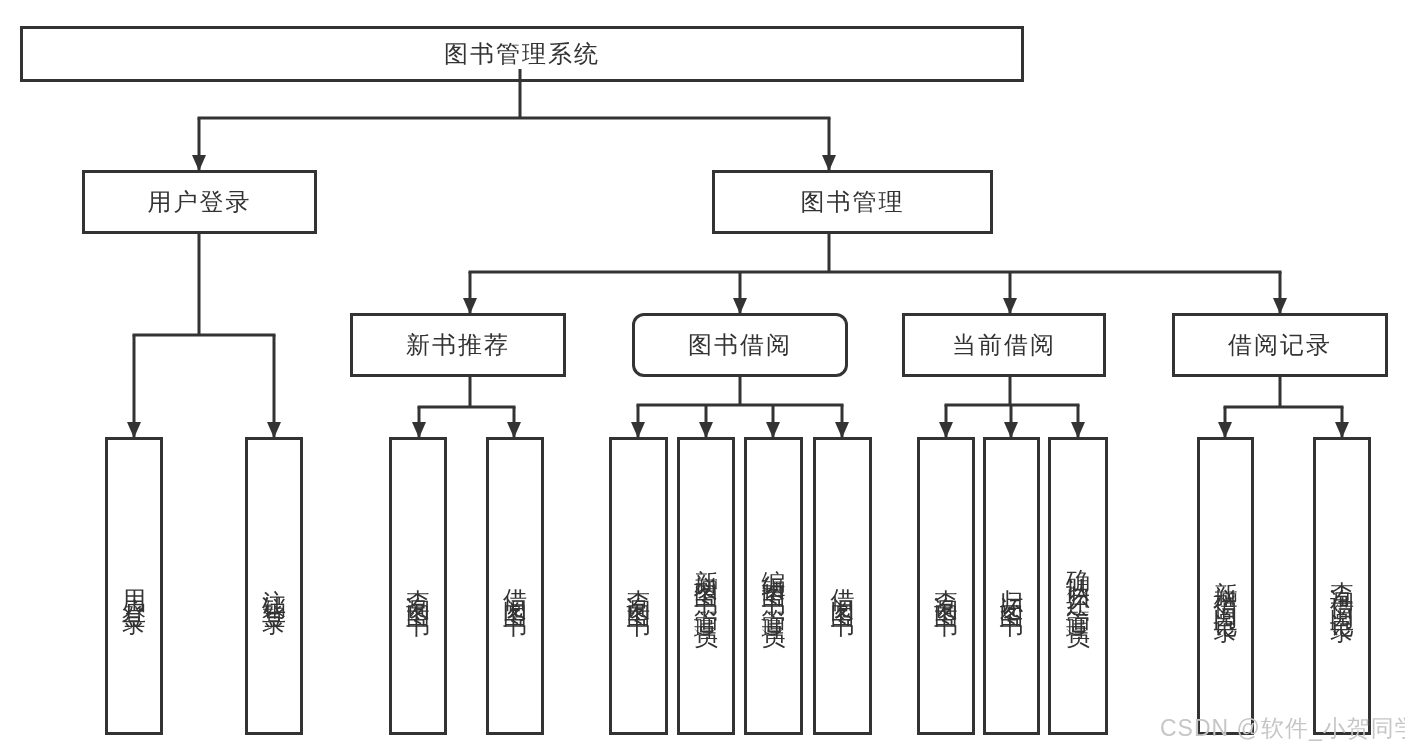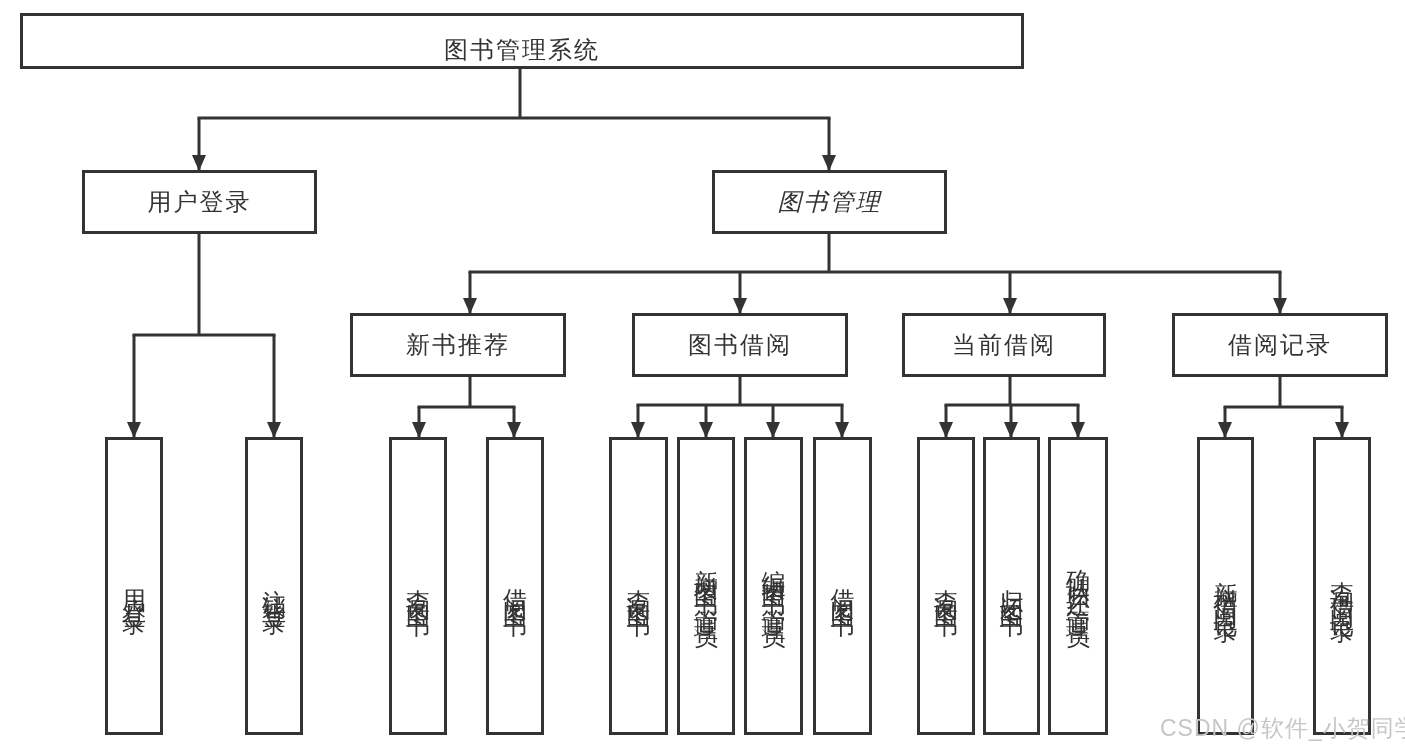--- a/index.html
+++ b/index.html
@@ -64,35 +64,35 @@
     color: #c6c6c6;
     white-space: nowrap;
     z-index: 5;
   }
 </style>
 </head>
 <body>
 
 <div class="canvas">
 
-  <div class="node" style="left:20px; top:13px; width:1004px; height:56px;align-items:flex-end;">
+  <div class="node" style="left:20px; top:26px; width:1004px; height:56px;">
     <span>图书管理系统</span>
   </div>
 
   <div class="node" style="left:82px; top:170px; width:235px; height:64px;">
     <span>用户登录</span>
   </div>
-  <div class="node" style="left:712px; top:170px; width:235px; height:64px;font-style:italic;">
+  <div class="node" style="left:712px; top:170px; width:281px; height:64px;">
     <span>图书管理</span>
   </div>
 
   <div class="node" style="left:350px; top:313px; width:216px; height:64px;">
     <span>新书推荐</span>
   </div>
-  <div class="node" style="left:632px; top:313px; width:216px; height:64px;">
+  <div class="node" style="left:632px; top:313px; width:216px; height:64px;border-radius:12px;">
     <span>图书借阅</span>
   </div>
   <div class="node" style="left:902px; top:313px; width:204px; height:64px;">
     <span>当前借阅</span>
   </div>
   <div class="node" style="left:1172px; top:313px; width:216px; height:64px;">
     <span>借阅记录</span>
   </div>
 
   <div class="node leaf" style="left:105px; top:437px; width:58px; height:298px;">

